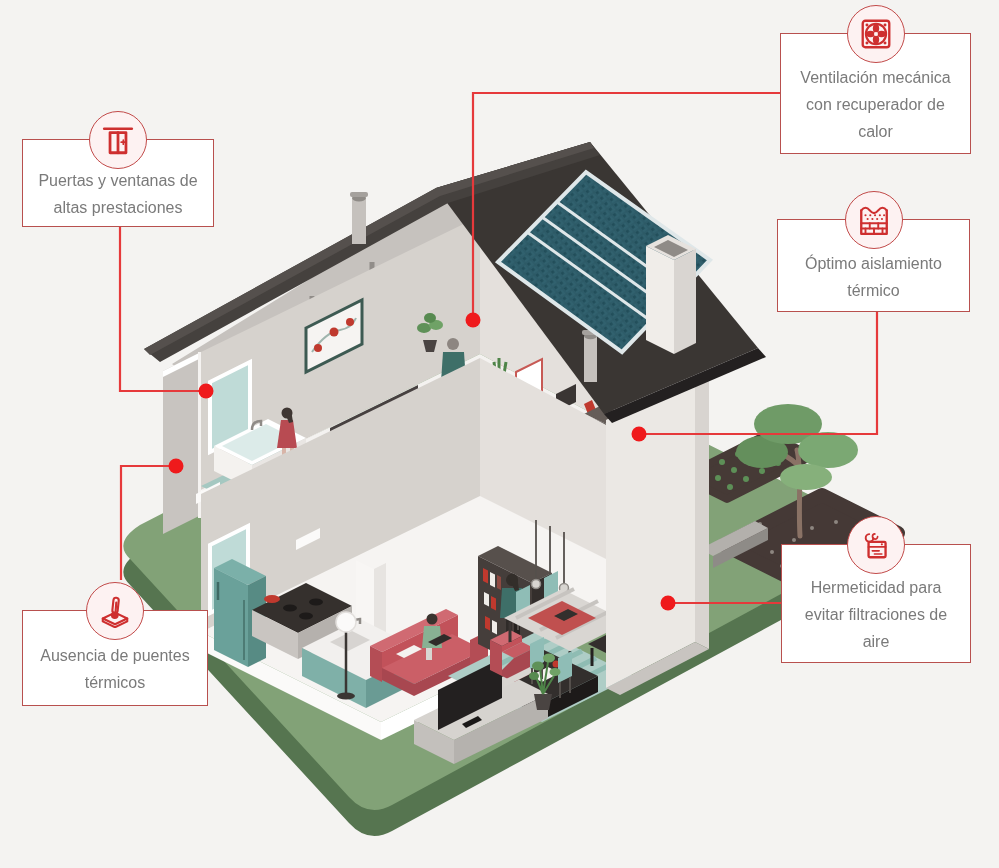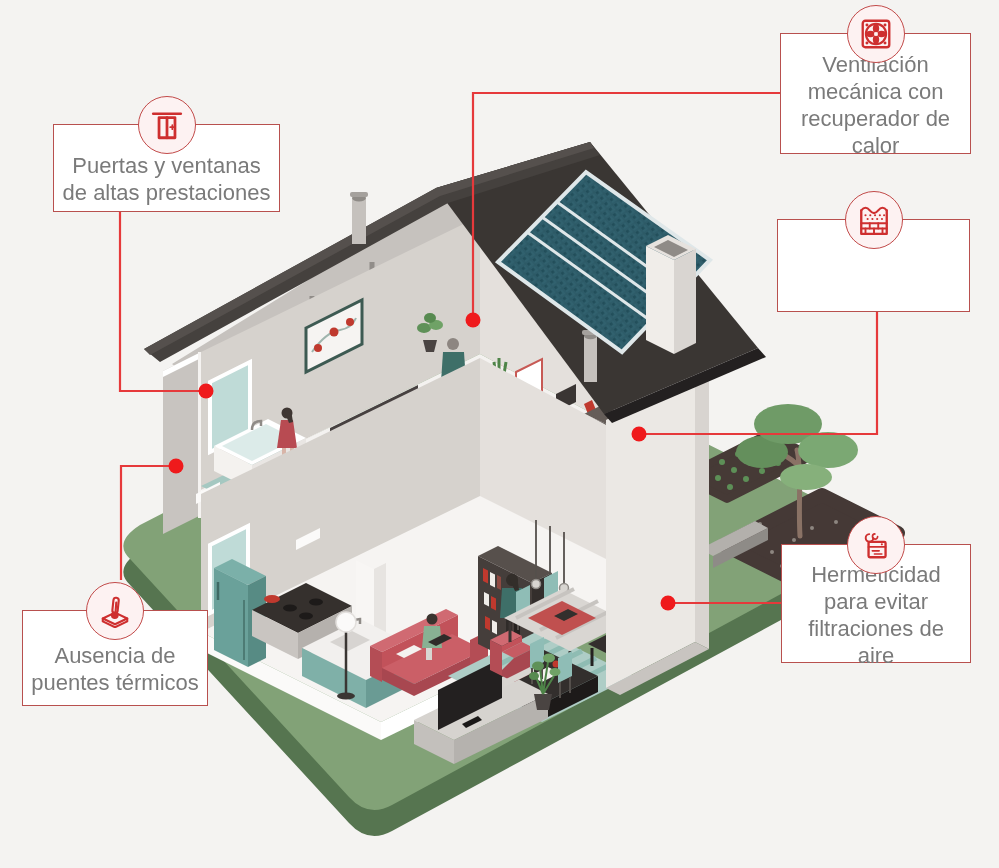--- a/index.html
+++ b/index.html
@@ -6,21 +6,21 @@
   .stage{
     position:relative;width:999px;height:868px;overflow:hidden;
     background:#f4f3f1;
     font-family:"Liberation Sans", sans-serif;
   }
   .scene{position:absolute;left:0;top:0;}
   .callout{
     position:absolute;background:#ffffff;border:1.6px solid #b8504e;
     box-sizing:border-box;z-index:2;
     display:flex;align-items:center;justify-content:center;text-align:center;
-    color:#7a7a7a;font-size:22px;line-height:27px;
+    color:#7a7a7a;font-size:16px;line-height:27px;
     padding:26px 8px 4px 8px;
   }
   .icon-circle{
     position:absolute;left:50%;top:-29px;transform:translateX(-50%);
     width:58px;height:58px;border-radius:50%;
     background:#fdf2f2;border:1.6px solid #c24a49;box-sizing:border-box;
     display:flex;align-items:center;justify-content:center;z-index:3;
   }
   .icon-circle svg{width:34px;height:34px;}
   .ic{stroke:#ce2f2f;fill:none;stroke-linecap:round;stroke-linejoin:round;}
@@ -507,21 +507,21 @@
   </g>
   <g fill="#ef1a1c">
     <circle cx="473" cy="320" r="7.5"></circle>
     <circle cx="639" cy="434" r="7.5"></circle>
     <circle cx="206" cy="391" r="7.5"></circle>
     <circle cx="176" cy="466" r="7.5"></circle>
     <circle cx="668" cy="603" r="7.5"></circle>
   </g>
 </svg>
 
-<div class="callout" style="left:22px;top:124px;width:227px;height:88px;margin-left:31px;">
+<div class="callout" style="left:22px;top:139px;width:192px;height:88px;">
   <div class="icon-circle">
     <svg viewBox="0 0 32 32">
       <line class="ic" x1="3" y1="5.5" x2="29" y2="5.5" stroke-width="2.4"></line>
       <rect class="ic" x="8.5" y="9" width="15" height="19" stroke-width="2.6"></rect>
       <line class="ic" x1="16" y1="9" x2="16" y2="28" stroke-width="2.6"></line>
       <path class="ic" d="M19 18 h4 M21 16 v4" stroke-width="1.6"></path>
     </svg>
   </div>
   <div>Puertas y ventanas de altas prestaciones</div>
 </div>
@@ -556,20 +556,21 @@
           <circle class="icf" cx="21.5" cy="11.5" r="1"></circle>
           <circle class="icf" cx="25.5" cy="11.5" r="1"></circle>
       <circle class="icf" cx="10" cy="15" r="1"></circle>
           <circle class="icf" cx="14.5" cy="15" r="1"></circle>
           <circle class="icf" cx="19" cy="15" r="1"></circle>
           <circle class="icf" cx="23.5" cy="15" r="1"></circle>
       <path class="ic" d="M4 19 H28 M4 24 H28" stroke-width="1.8"></path>
       <path class="ic" d="M12 19 v5 M20 19 v5 M8 24 v5 M16 24 v5 M24 24 v5" stroke-width="1.8"></path>
     </svg>
   </div>
+  <div>Óptimo aislamiento térmico</div>
 </div>
 
 <div class="callout" style="left:22px;top:610px;width:186px;height:96px;">
   <div class="icon-circle">
     <svg viewBox="0 0 32 32">
       <path class="ic" d="M16 17.5 L27.5 23 L16 28.5 L4.5 23 Z" stroke-width="2"></path>
       <path class="ic" d="M4.5 23 v2.8 L16 31.3 L27.5 25.8 v-2.8" stroke-width="2"></path>
       <rect class="ic" x="14" y="3.5" width="5" height="14.5" rx="2.5" stroke-width="2" transform="rotate(6 16.5 11)"></rect>
       <line class="ic" x1="17.2" y1="8" x2="16.6" y2="16" stroke-width="2"></line>
       <circle class="icf" cx="15.8" cy="20" r="3.6"></circle>

